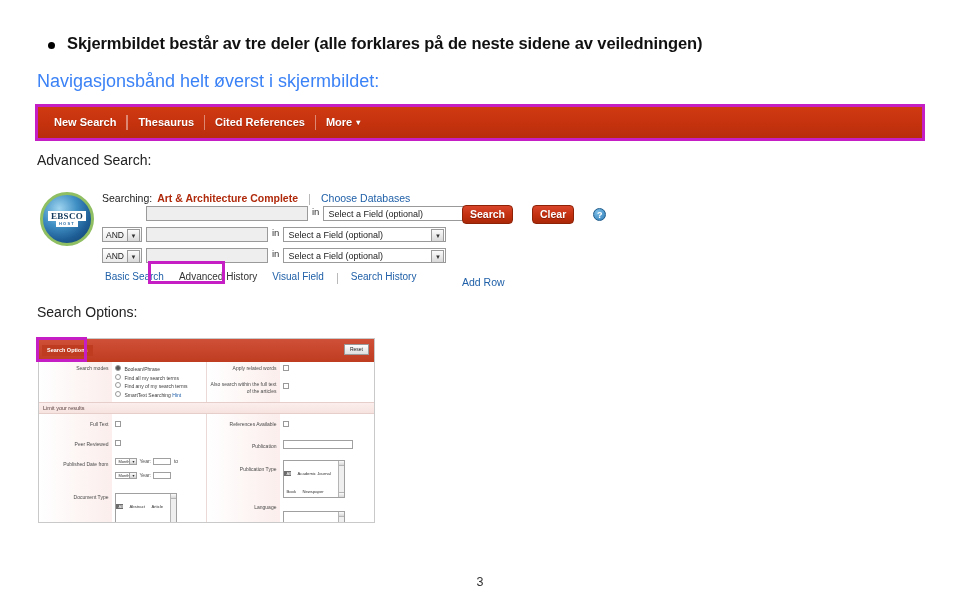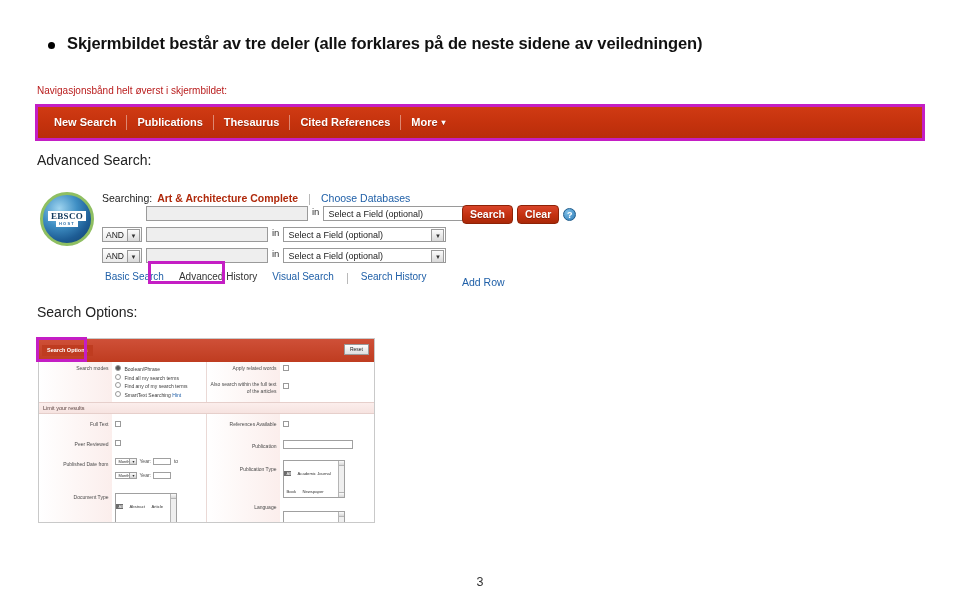--- a/index.html
+++ b/index.html
@@ -42,23 +42,23 @@
     font-size: 16.5px;
     font-weight: bold;
     color: #111;
     line-height: 1.25;
     letter-spacing: -0.1px;
   }
 
   .subline {
     position: absolute;
     left: 37px;
-    top: 85px;
-    font-size: 10px;
-    color: #b91c1c;
+    top: 71px;
+    font-size: 18px;
+    color: #3b82f6;
   }
 
   .section-label {
     position: absolute;
     font-size: 14px;
     color: #222;
   }
   #advanced-label { left: 37px; top: 152px; }
   #options-label  { left: 37px; top: 304px; }
 
@@ -287,21 +287,21 @@
     display: inline-flex;
     align-items: center;
     justify-content: center;
     box-sizing: border-box;
   }
   #btnrow {
     position: absolute;
     left: 424px; top: 19px;
     display: flex;
     align-items: center;
-    gap: 4px;
+    gap: 19px;
   }
   #addrow {
     position: absolute;
     left: 424px; top: 64px; margin-top: 26px;
   }
 
   #modeslinks {
     position: absolute;
     left: 60px; top: 83px;
     display: flex;
@@ -487,21 +487,20 @@
 
   <div class="subline">Navigasjonsbånd helt øverst i skjermbildet:</div>
 
   <div class="section-label" id="advanced-label">Advanced Search:</div>
   <div class="section-label" id="options-label">Search Options:</div>
 
   <div id="navbar">
     <div class="nav-left">
       <span class="nav-item">New Search</span>
       <span class="nav-sep"></span>
-      <span class="nav-item">Publications</span>
       <span class="nav-sep"></span>
       <span class="nav-item">Thesaurus</span>
       <span class="nav-sep"></span>
       <span class="nav-item">Cited References</span>
       <span class="nav-sep"></span>
       <span class="nav-item"><span>More</span><span class="caret">▾</span></span>
     </div>
   </div>
   <div class="hl" id="hl-navbar"></div>
 
@@ -559,21 +558,21 @@
       <span class="btn-red">Search</span>
       <span class="btn-red">Clear</span>
       <span class="help-ic">?</span>
     </div>
 
     <a id="addrow" class="link-blue" href="#">Add Row</a>
 
     <div id="modeslinks">
       <a href="#">Basic Search</a>
       <span class="active-tab">Advanced History</span>
-      <a href="#">Visual Search</a>
+      <a href="#">Visual Field</a>
       <span class="vrule"></span>
       <a href="#">Search History</a>
     </div>
   </div>
   <div class="hl" id="hl-advsearch"></div>
 
   <div id="soptpanel">
     <div class="sopt-header">
       <span class="sopt-tab">Search Options</span>
       <span class="reset-btn">Reset</span>

